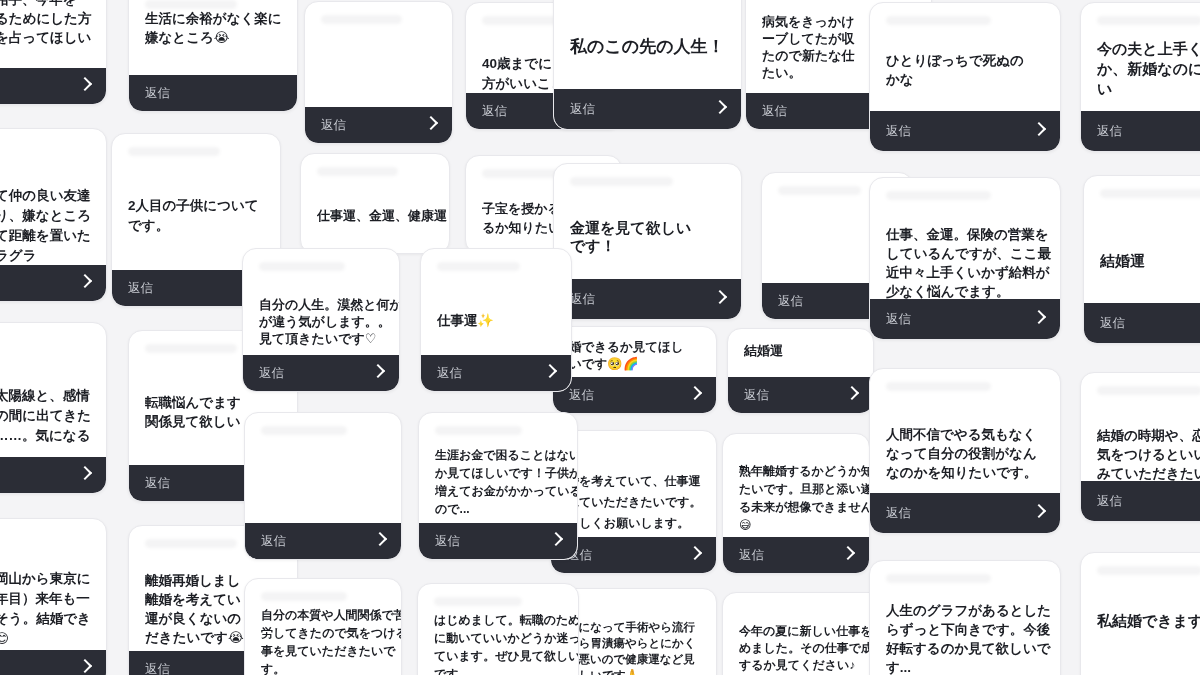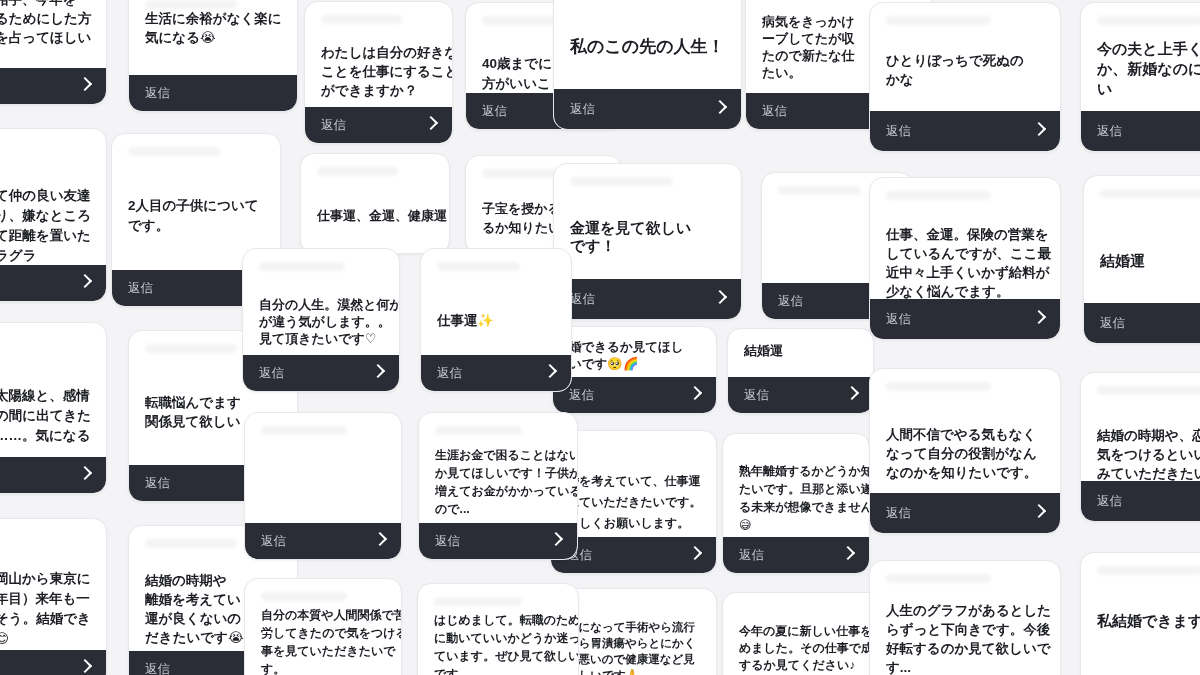--- a/index.html
+++ b/index.html
@@ -117,21 +117,21 @@
 😊</div>
     <div class="footer">
 
       <span class="chev"></span>
     </div>
   </div>
 
   <div class="card c2a no-chev">
     <div class="ghost"></div>
     <div class="txt">生活に余裕がなく楽に
-気になる😭</div>
+嫌なところ😭</div>
     <div class="footer">
       <span class="reply">返信</span>
 
     </div>
   </div>
   <div class="card c2b">
     <div class="ghost"></div>
     <div class="txt">2人目の子供について
 です。</div>
     <div class="footer">
@@ -143,21 +143,21 @@
     <div class="ghost"></div>
     <div class="txt">転職悩んでます
 関係見て欲しい</div>
     <div class="footer">
       <span class="reply">返信</span>
       <span class="chev"></span>
     </div>
   </div>
   <div class="card c2d">
     <div class="ghost"></div>
-    <div class="txt">結婚の時期や
+    <div class="txt">離婚再婚しまし
 離婚を考えてい
 運が良くないの
 だきたいです😭</div>
     <div class="footer">
       <span class="reply">返信</span>
       <span class="chev"></span>
     </div>
   </div>
 
   <div class="card c34">
@@ -215,23 +215,20 @@
   <div class="card c5e">
     <div class="txt">年になって手術やら流行
 やら胃潰瘍やらとにかく
 調悪いので健康運など見
 ほしいです🙏</div>
 
   </div>
 
   <div class="card c3a" style="left:304px;top:1px;width:147px;height:141px;z-index:3">
     <div class="ghost"></div>
-    <div class="txt" style="top:41px">わたしは自分の好きな
-ことを仕事にすること
-ができますか？</div>
     <div class="footer">
       <span class="reply">返信</span>
       <span class="chev"></span>
     </div>
   </div>
   <div class="card c3b">
     <div class="ghost"></div>
     <div class="txt">自分の人生。漠然と何か
 が違う気がします。。
 見て頂きたいです♡</div>

